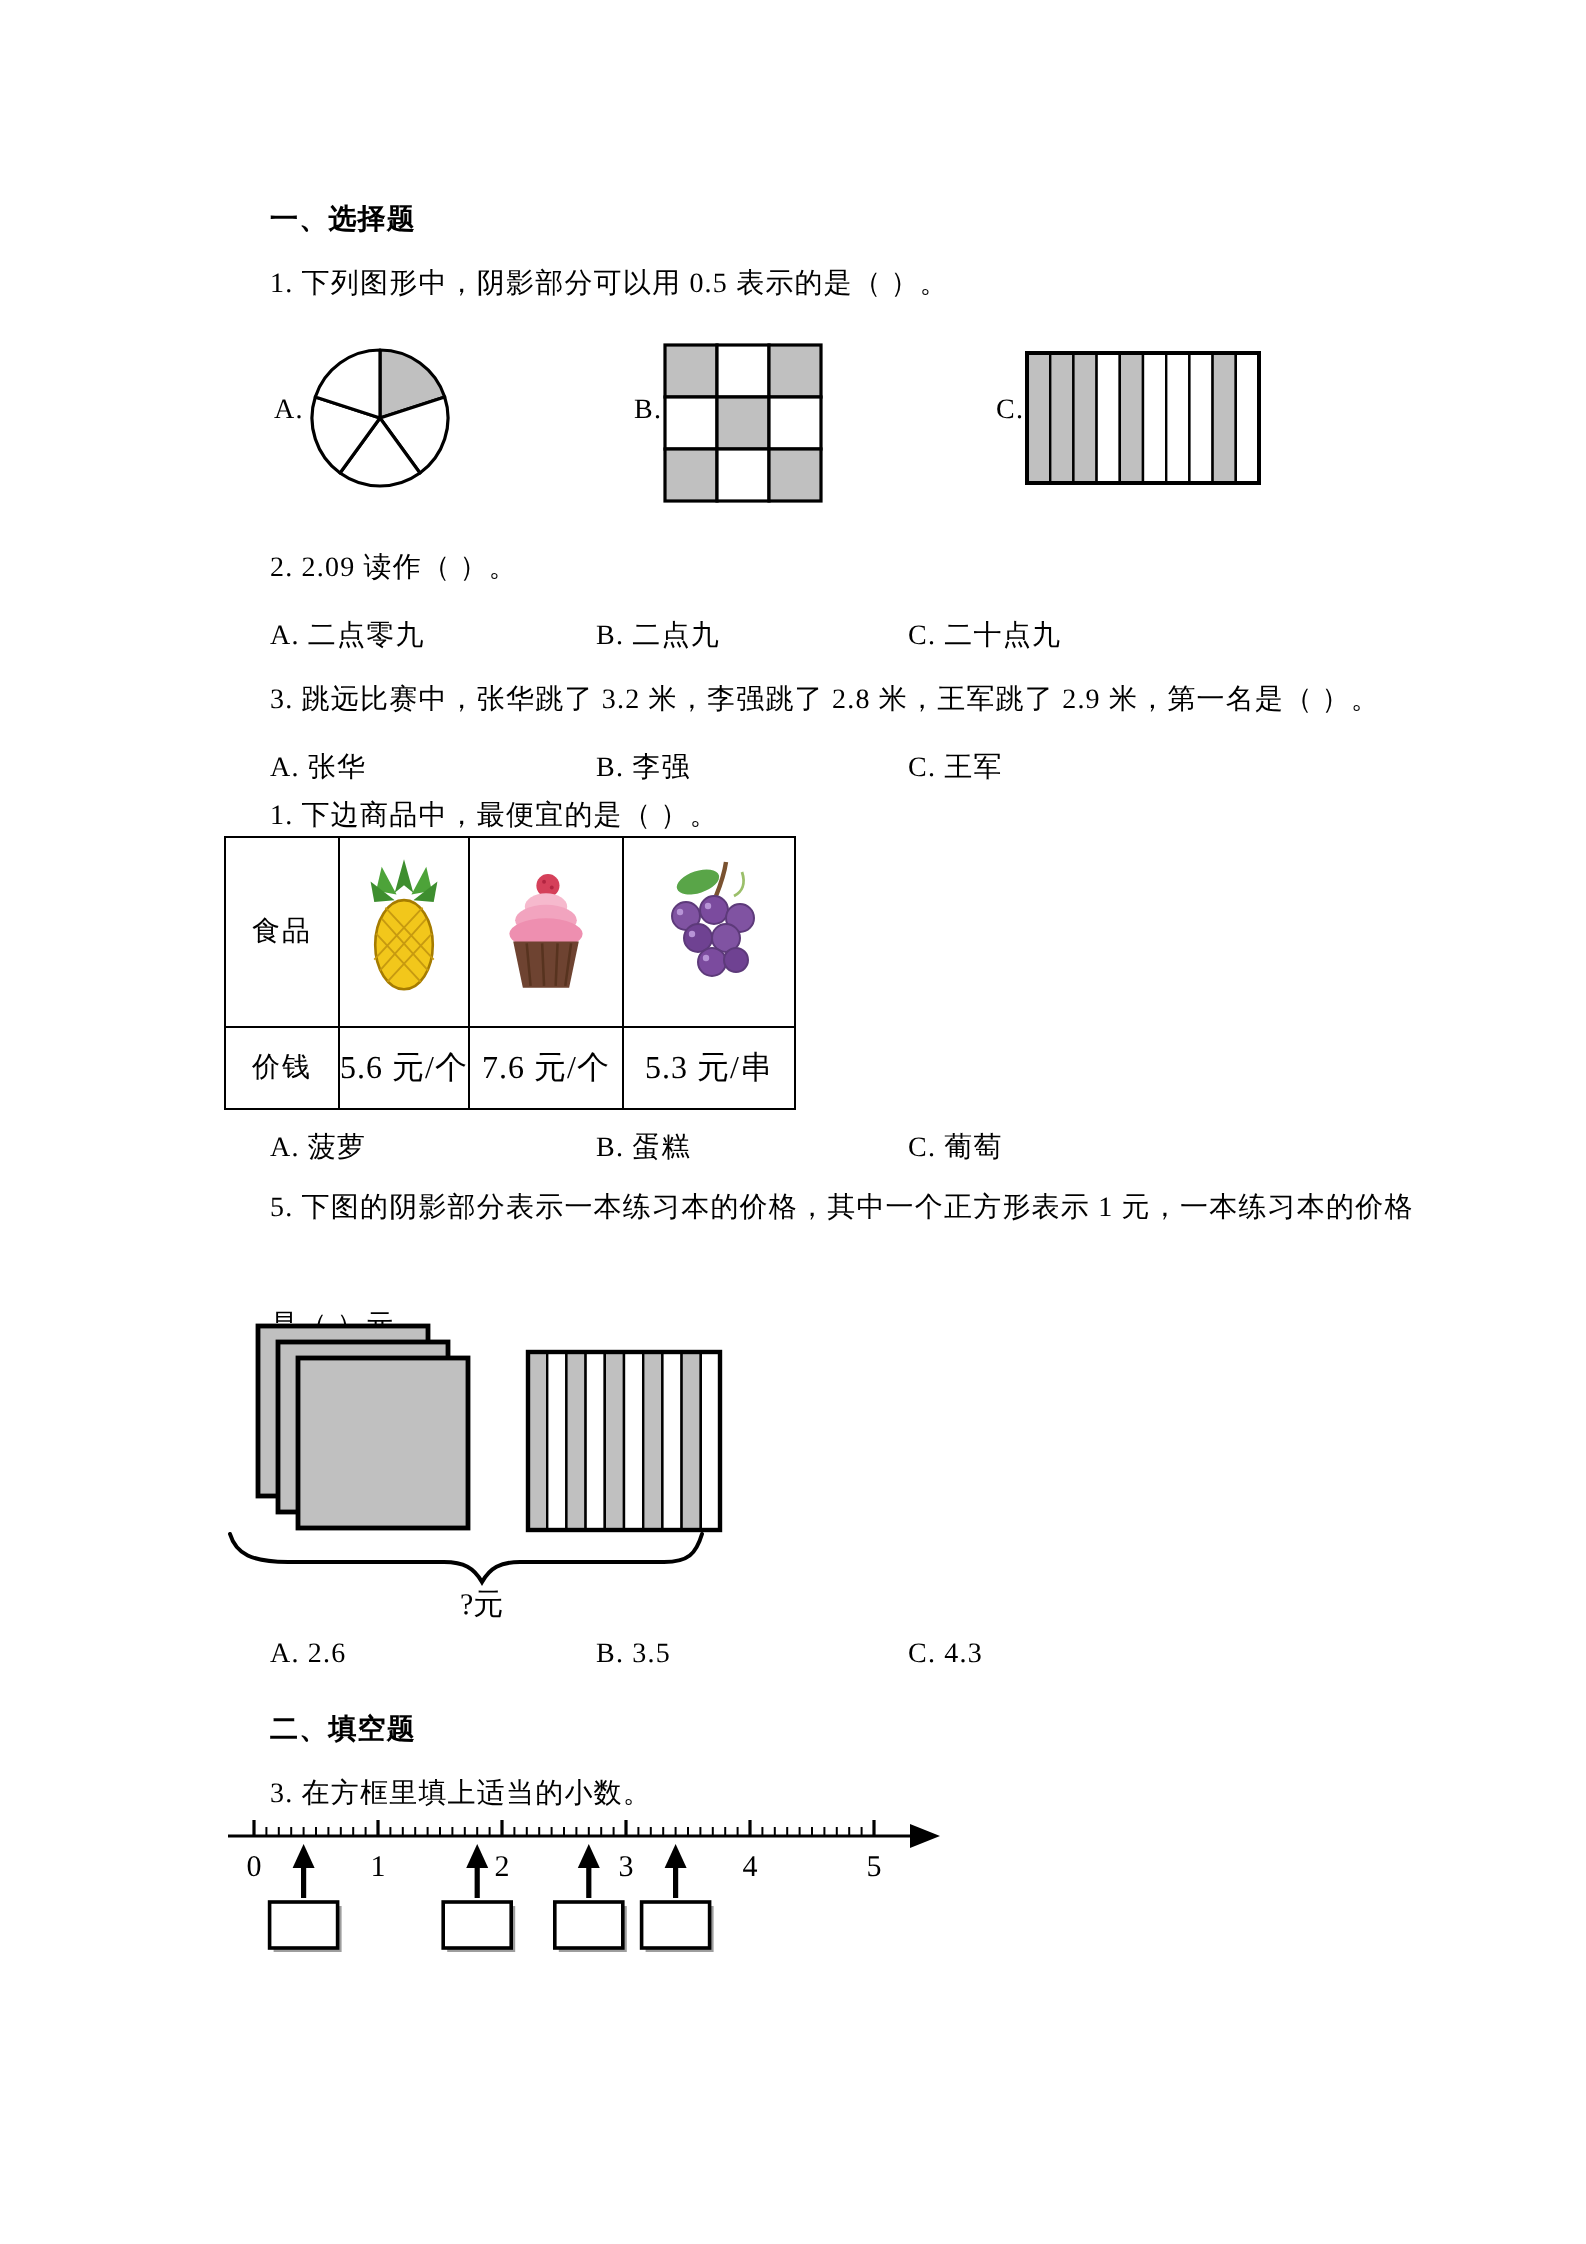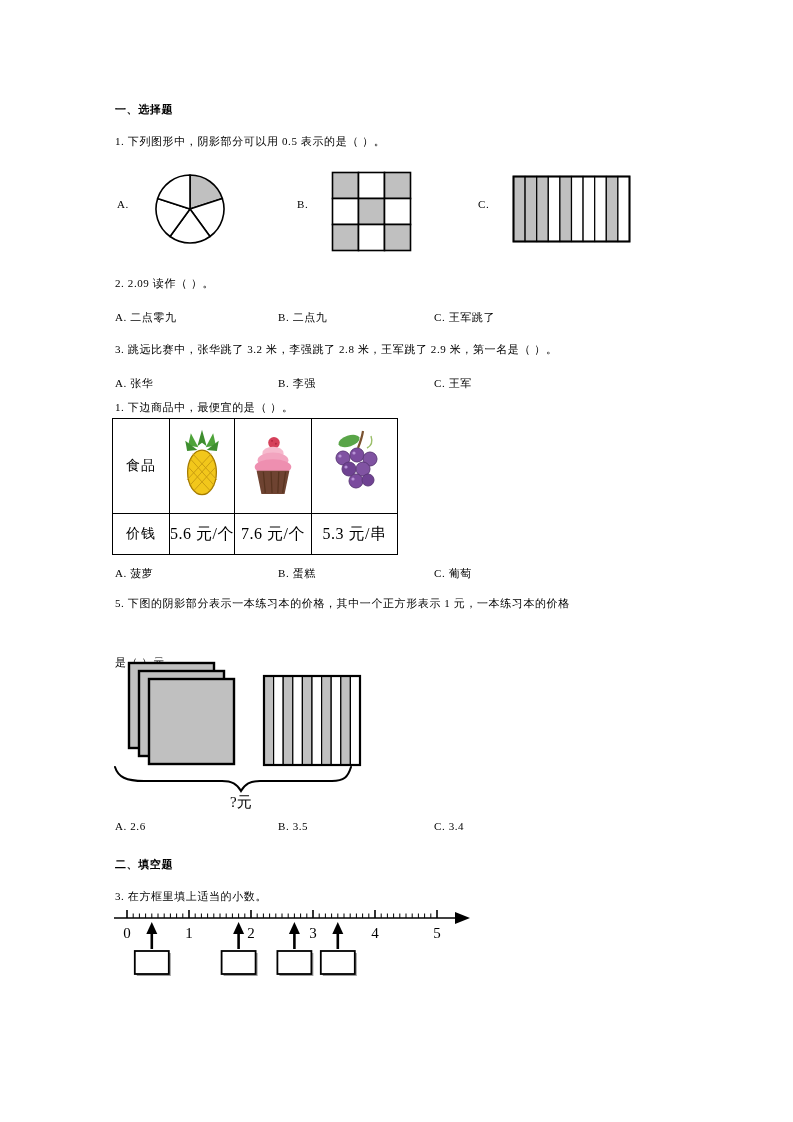--- a/index.html
+++ b/index.html
@@ -1,21 +1,21 @@
 <!DOCTYPE html>
 <html><head>
 <meta charset="utf-8">
 <style>
   html,body{margin:0;padding:0;background:#ffffff;}
   .page{
     position:relative;width:793px;height:1122px;background:#ffffff;
     font-family:"Liberation Serif","DejaVu Serif",serif;color:#000;
     overflow:hidden;
   }
-  .t{position:absolute;font-size:11px;letter-spacing:0.6px;white-space:nowrap;line-height:1.2;}
+  .t{position:absolute;font-size:14px;letter-spacing:0.6px;white-space:nowrap;line-height:1.2;margin-left:20px;}
   .bold{font-weight:bold;}
   .abs{position:absolute;}
   table.foodtable{border-collapse:collapse;background:#fff;}
   table.foodtable td{border:1.5px solid #000;text-align:center;vertical-align:middle;padding:0;}
   td.hdr{font-size:14px;letter-spacing:1px;border-radius:15px;}
   td.price{font-size:16px;height:40px;letter-spacing:0.5px;}
   td.imgcell{height:94px;}
   svg text{font-family:"Liberation Serif","DejaVu Serif",serif;}
 </style>
 </head>
@@ -57,21 +57,21 @@
       <rect x="71.10" y="1.5" width="11.60" height="65" fill="#ffffff" stroke="#000" stroke-width="1.2"></rect>
       <rect x="82.70" y="1.5" width="11.60" height="65" fill="#ffffff" stroke="#000" stroke-width="1.2"></rect>
       <rect x="94.30" y="1.5" width="11.60" height="65" fill="#c0c0c0" stroke="#000" stroke-width="1.2"></rect>
       <rect x="105.90" y="1.5" width="11.60" height="65" fill="#ffffff" stroke="#000" stroke-width="1.2"></rect>
       <rect x="1.5" y="1.5" width="116" height="65" fill="none" stroke="#000" stroke-width="2"></rect>
     </svg>
 
   <div class="t" style="left:115px;top:277px">2. 2.09 读作（      ）。</div>
   <span class="t" style="left:115px;top:311px">A. 二点零九</span>
   <span class="t" style="left:278px;top:311px">B. 二点九</span>
-  <span class="t" style="left:434px;top:311px">C. 王军跳了</span>
+  <span class="t" style="left:434px;top:311px">C. 二十点九</span>
 
   <div class="t" style="left:115px;top:343px">3. 跳远比赛中，张华跳了 3.2 米，李强跳了 2.8 米，王军跳了 2.9 米，第一名是（      ）。</div>
   <span class="t" style="left:115px;top:377px">A. 张华</span>
   <span class="t" style="left:278px;top:377px">B. 李强</span>
   <span class="t" style="left:434px;top:377px">C. 王军</span>
 
   <div class="t" style="left:115px;top:401px">1. 下边商品中，最便宜的是（      ）。</div>
   <table class="foodtable abs" style="left:112px;top:418px">
     <tbody>
         <tr>
@@ -145,21 +145,21 @@
       <rect x="202.00" y="21" width="9.60" height="89" fill="#ffffff" stroke="#000" stroke-width="1.2"></rect>
       <rect x="211.60" y="21" width="9.60" height="89" fill="#c0c0c0" stroke="#000" stroke-width="1.2"></rect>
       <rect x="221.20" y="21" width="9.60" height="89" fill="#ffffff" stroke="#000" stroke-width="1.2"></rect>
       <rect x="230.80" y="21" width="9.60" height="89" fill="#c0c0c0" stroke="#000" stroke-width="1.2"></rect>
       <rect x="240.40" y="21" width="9.60" height="89" fill="#ffffff" stroke="#000" stroke-width="1.2"></rect>
       <rect x="154" y="21" width="96" height="89" fill="none" stroke="#000" stroke-width="2.2"></rect>
       <path d="M 5 112 C 8 122 16 126 34 126 L 112 126 C 122 126 127 129 131 136 C 135 129 140 126 150 126 L 222 126 C 234 126 238 122 241 112" fill="none" stroke="#000" stroke-width="2" stroke-linecap="round"></path>
     </svg>
   <span class="t" style="left:115px;top:820px">A. 2.6</span>
   <span class="t" style="left:278px;top:820px">B. 3.5</span>
-  <span class="t" style="left:434px;top:820px">C. 3.4</span>
+  <span class="t" style="left:434px;top:820px">C. 4.3</span>
 
   <div class="t bold" style="left:115px;top:858px">二、填空题</div>
 
   <div class="t" style="left:115px;top:890px">3. 在方框里填上适当的小数。</div>
   <svg class="abs" style="left:110px;top:900px" width="380" height="82">
       <line x1="4" y1="18" x2="345" y2="18" stroke="#000" stroke-width="1.6"></line>
       <polygon points="345,12 360,18 345,24" fill="#000"></polygon>
       <line x1="17.00" y1="18" x2="17.00" y2="10" stroke="#000" stroke-width="1.6"></line>
       <line x1="23.20" y1="18" x2="23.20" y2="13.5" stroke="#000" stroke-width="1"></line>
       <line x1="29.40" y1="18" x2="29.40" y2="13.5" stroke="#000" stroke-width="1"></line>

